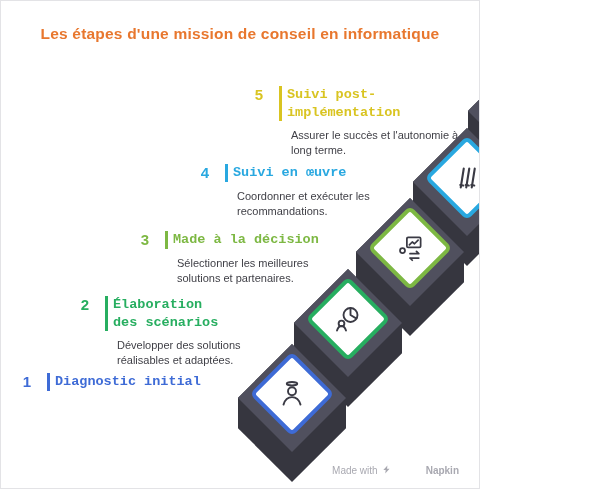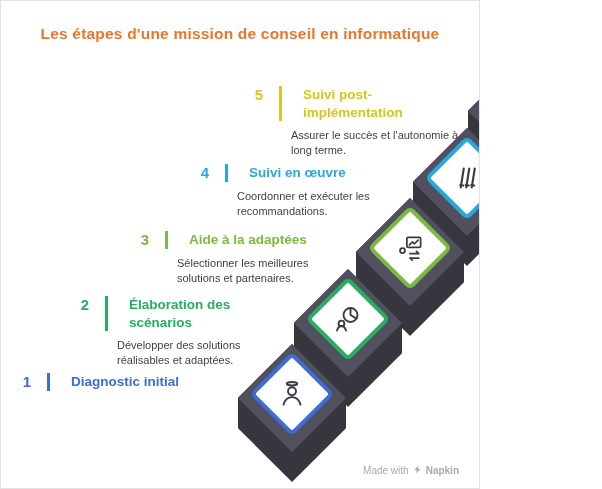--- a/index.html
+++ b/index.html
@@ -10,21 +10,21 @@
   }
   .title{
     position:absolute;left:0;top:24px;width:100%;text-align:center;margin:0;
     font-size:15.5px;font-weight:bold;color:var(--title,#e8772e);letter-spacing:.2px;
   }
   
   .step-block{position:absolute;display:flex;gap:16px;align-items:flex-start;}
   .step-number{font-size:15px;font-weight:bold;color:var(--c);line-height:1.2;min-width:10px;text-align:right;}
   .step-title{
     font-size:13.5px;font-weight:bold;color:var(--c);
-    border-left:3px solid var(--c);padding-left:21px;line-height:1.3;
+    border-left:3px solid var(--c);padding-left:5px;line-height:1.3;font-family:Liberation Mono, monospace;
   }
   .step-desc{font-size:11px;color:var(--text,#3f3f46);padding-left:12px;margin-top:7px;line-height:1.4;}
   .s1{left:20px;top:372px;}  .s1 .step-desc{max-width:172px;}
   .s2{left:78px;top:295px;}  .s2 .step-title{max-width:108px;} .s2 .step-desc{max-width:150px;}
   .s3{left:138px;top:230px;} .s3 .step-desc{max-width:158px;}
   .s4{left:198px;top:163px;} .s4 .step-desc{max-width:158px;}
   .s5{left:252px;top:85px;}  .s5 .step-title{max-width:112px;} .s5 .step-desc{max-width:192px;}
   
   .prism{position:absolute;width:108px;height:138px;}
   .prism .side{position:absolute;left:0;top:0;width:100%;height:100%;
@@ -40,21 +40,21 @@
     border:4px solid var(--c);border-radius:6px;transform:rotate(45deg);
     display:flex;align-items:center;justify-content:center;
   }
   .icon-inner{transform:rotate(-45deg);display:flex;}
   .icon-inner svg{display:block;}
   
   .watermark{
     position:absolute;right:20px;bottom:12px;display:flex;align-items:center;gap:4px;
     font-size:10px;color:var(--watermark,#a9a9b1);
   }
-  .watermark .brand{font-weight:bold;}
+  .watermark .brand{font-weight:bold;margin-left:31px;}
 </style>
 </head>
 <body>
 
 <div class="canvas">
 
   <h1 class="title">Les étapes d'une mission de conseil en informatique</h1>
 
   <div class="stairs">
 
@@ -150,21 +150,21 @@
     <div class="step-number">4</div>
     <div class="step-content">
       <div class="step-title">Suivi en œuvre</div>
       <div class="step-desc">Coordonner et exécuter les recommandations.</div>
     </div>
   </div>
 
   <div class="step-block s3" style="--c: #7db843;">
     <div class="step-number">3</div>
     <div class="step-content">
-      <div class="step-title">Aide à la adaptées</div>
+      <div class="step-title">Made à la décision</div>
       <div class="step-desc">Sélectionner les meilleures solutions et partenaires.</div>
     </div>
   </div>
 
   <div class="step-block s2" style="--c: #27ae60;">
     <div class="step-number">2</div>
     <div class="step-content">
       <div class="step-title">Élaboration des scénarios</div>
       <div class="step-desc">Développer des solutions réalisables et adaptées.</div>
     </div>

